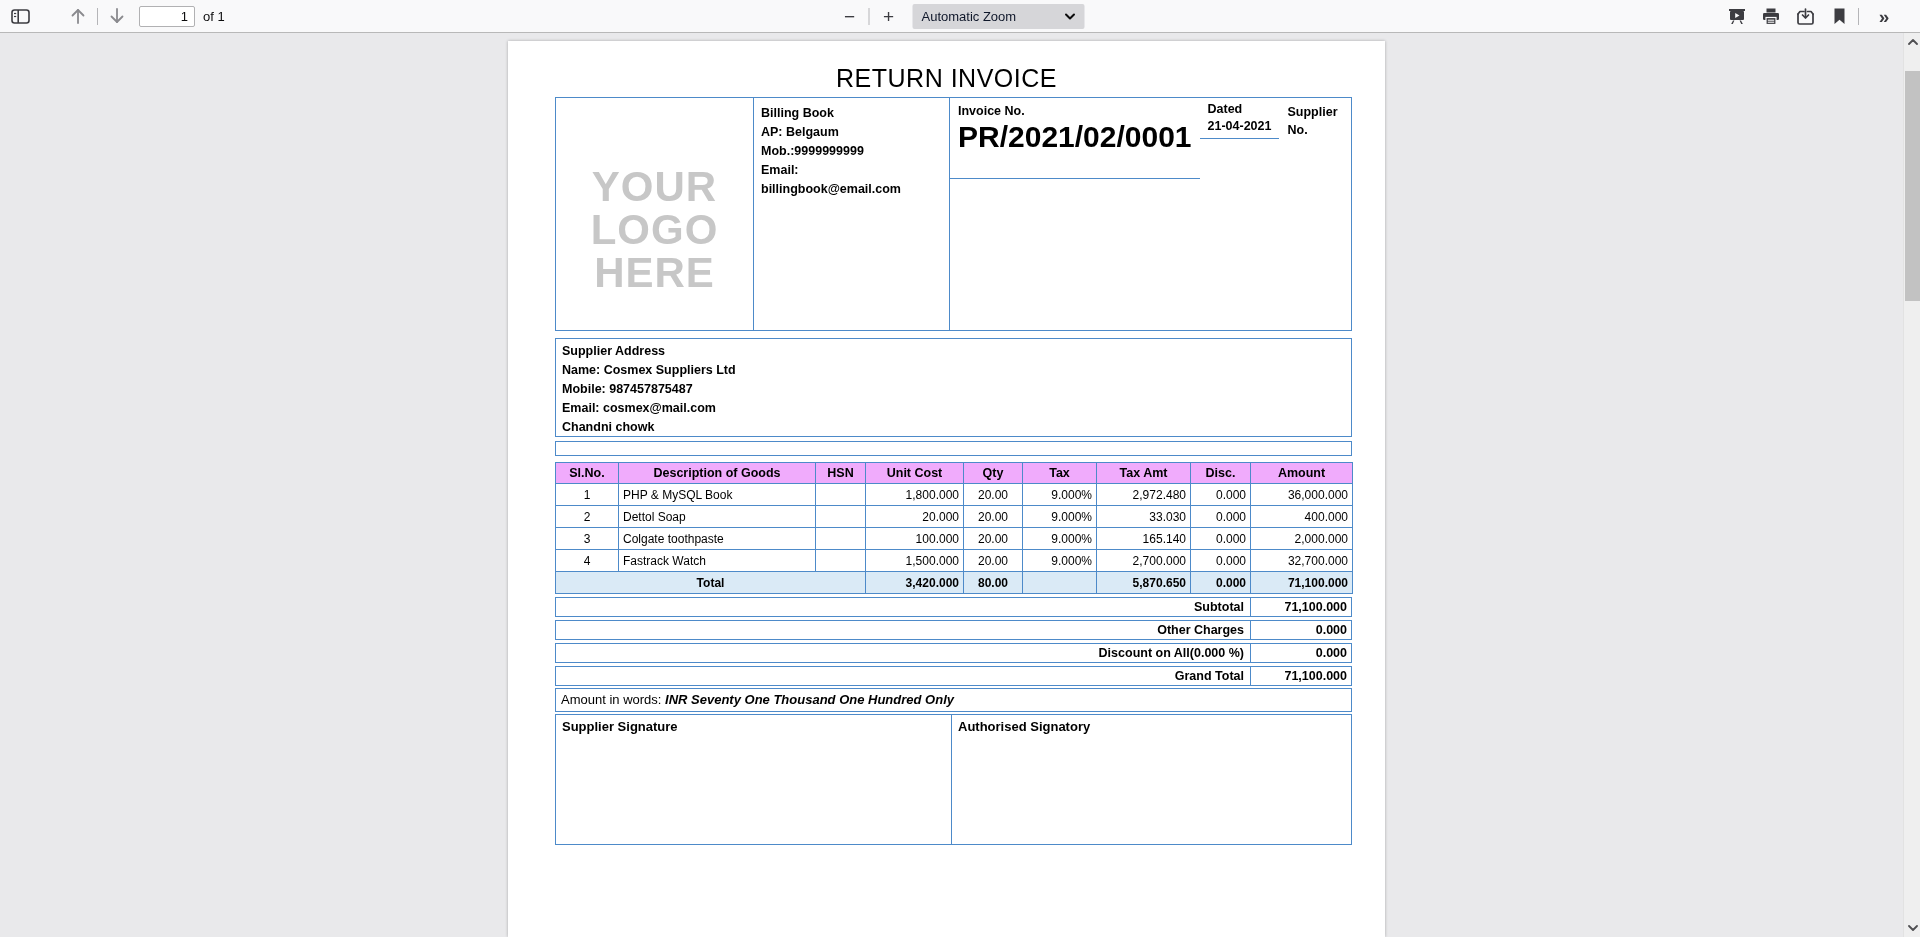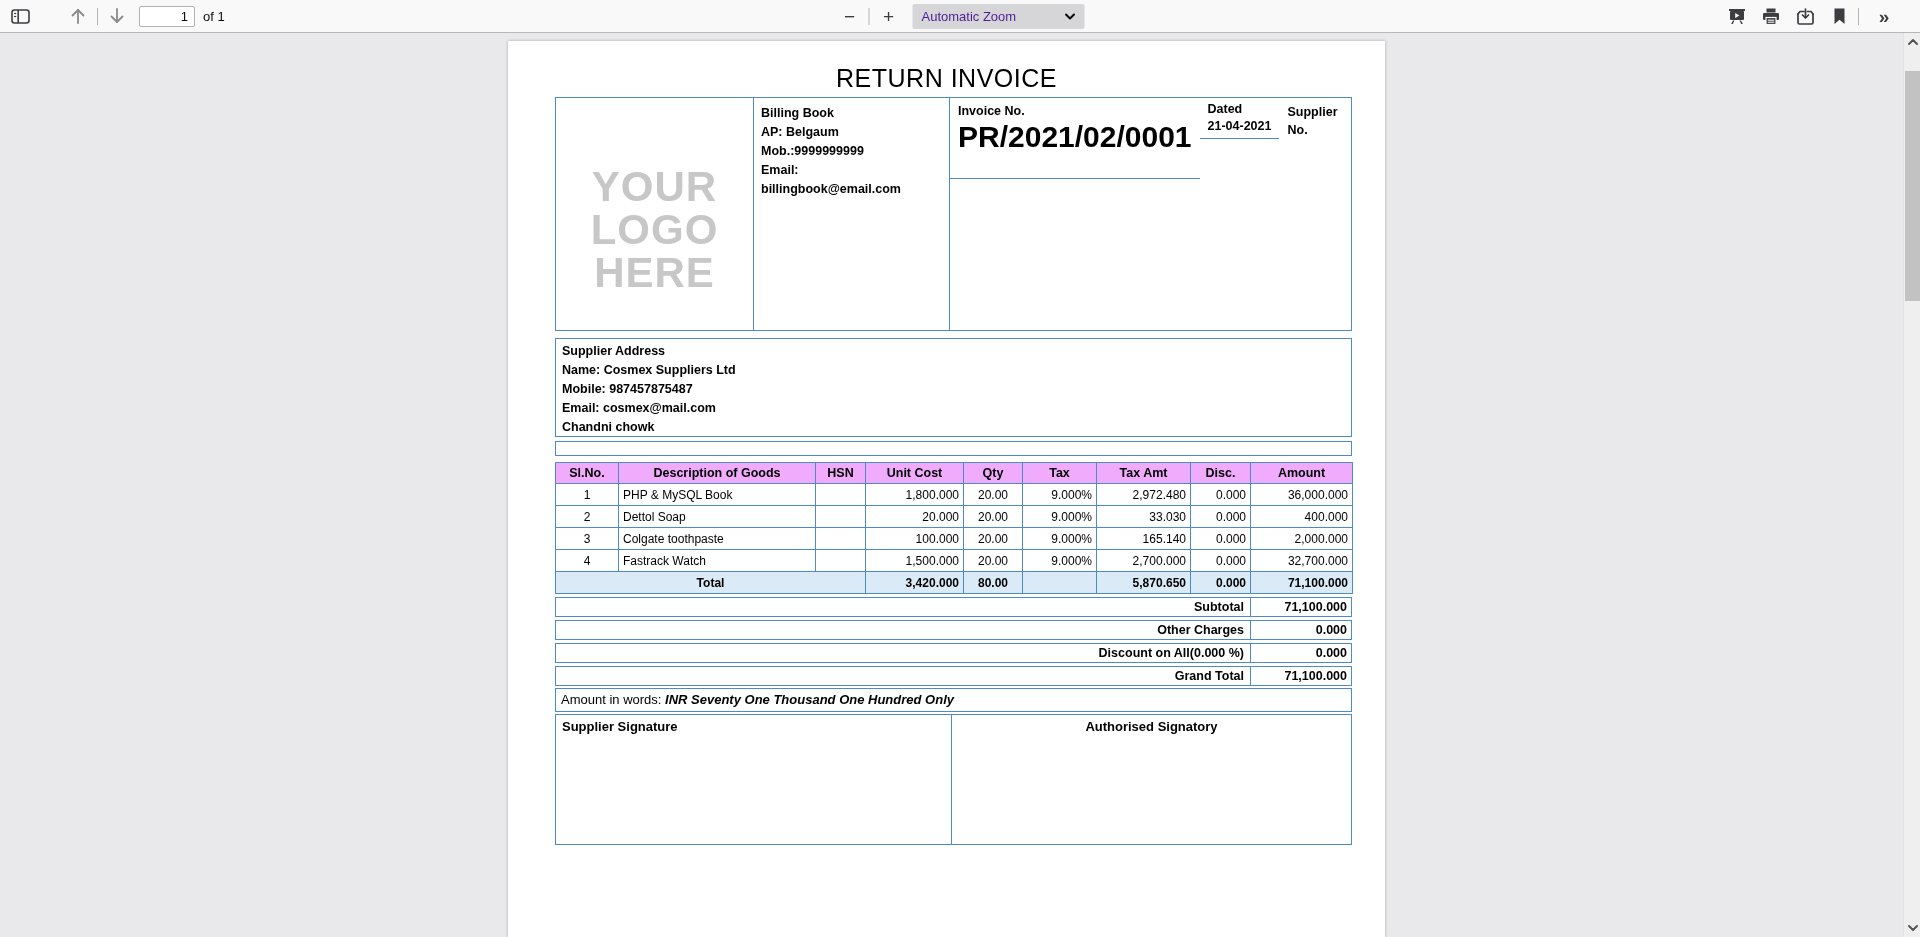--- a/index.html
+++ b/index.html
@@ -18,21 +18,21 @@
   .page-input { width:56px; height:21px; border:1px solid #b1b1b3; border-radius:2px;
     background:#fff; text-align:right; padding-right:6px; font-size:13px; color:#0c0c0d;
     font-family:"Liberation Sans", sans-serif; }
   .of-label { font-size:13px; color:#0c0c0d; margin-left:8px; }
   .tb-center { position:absolute; left:50%; top:0; height:33px; transform:translateX(-50%);
     display:flex; align-items:center; }
   .zoom-glyph { font-size:19px; color:#3c3c41; line-height:1; }
   .zoom-select { display:flex; align-items:center; justify-content:space-between;
     width:172px; height:25px; background:#d6d6d9; border-radius:2px; margin-left:10px;
     padding:0 9px; cursor:pointer; }
-  .zoom-select .lbl { font-size:13px; color:#4c1d95; }
+  .zoom-select .lbl { font-size:13px; color:#0f172a; }
   .tb-right { position:absolute; right:22px; top:0; height:33px; display:flex; align-items:center; }
   .tb-right .tb-btn { margin-left:6px; }
   .chev2 { font-size:19px; color:#3c3c41; font-weight:bold; line-height:1; }
 
   
   .viewer { position:absolute; top:33px; left:0; width:1903px; height:904px; background:#e9e9eb; }
   .page { position:absolute; top:8px; left:508px; width:877px; height:896px;
     background:#fff; box-shadow:0 0 3px rgba(0,0,0,.28); }
 
   
@@ -75,21 +75,21 @@
   .srow { margin-top:3px; height:20px; display:flex; font-size:12.5px; font-weight:bold; }
   .srow .slabel { width:695px; border-right:1px solid #4d8ac9; text-align:right; padding:2px 6px 0 0; }
   .srow .samount { flex:1; text-align:right; padding:2px 4px 0 0; }
 
   .words-row { margin-top:2px; height:24px; padding:3px 5px 0; font-size:13px; }
   .words-val { font-weight:bold; font-style:italic; }
 
   .sign-table { margin-top:2px; height:131px; display:flex; }
   .sign-cell { padding:4px 6px; font-weight:bold; font-size:13px; }
   .sign-cell.first { width:396px; border-right:1px solid #4d8ac9; }
-  .sign-cell.second { flex:1;text-align:center; }
+  .sign-cell.second { flex:1; }
 
   svg { display:block; }
 </style>
 </head>
 <body>
 
 <div class="toolbar">
   <div class="tb-left">
     <button class="tb-btn">
       <span>

